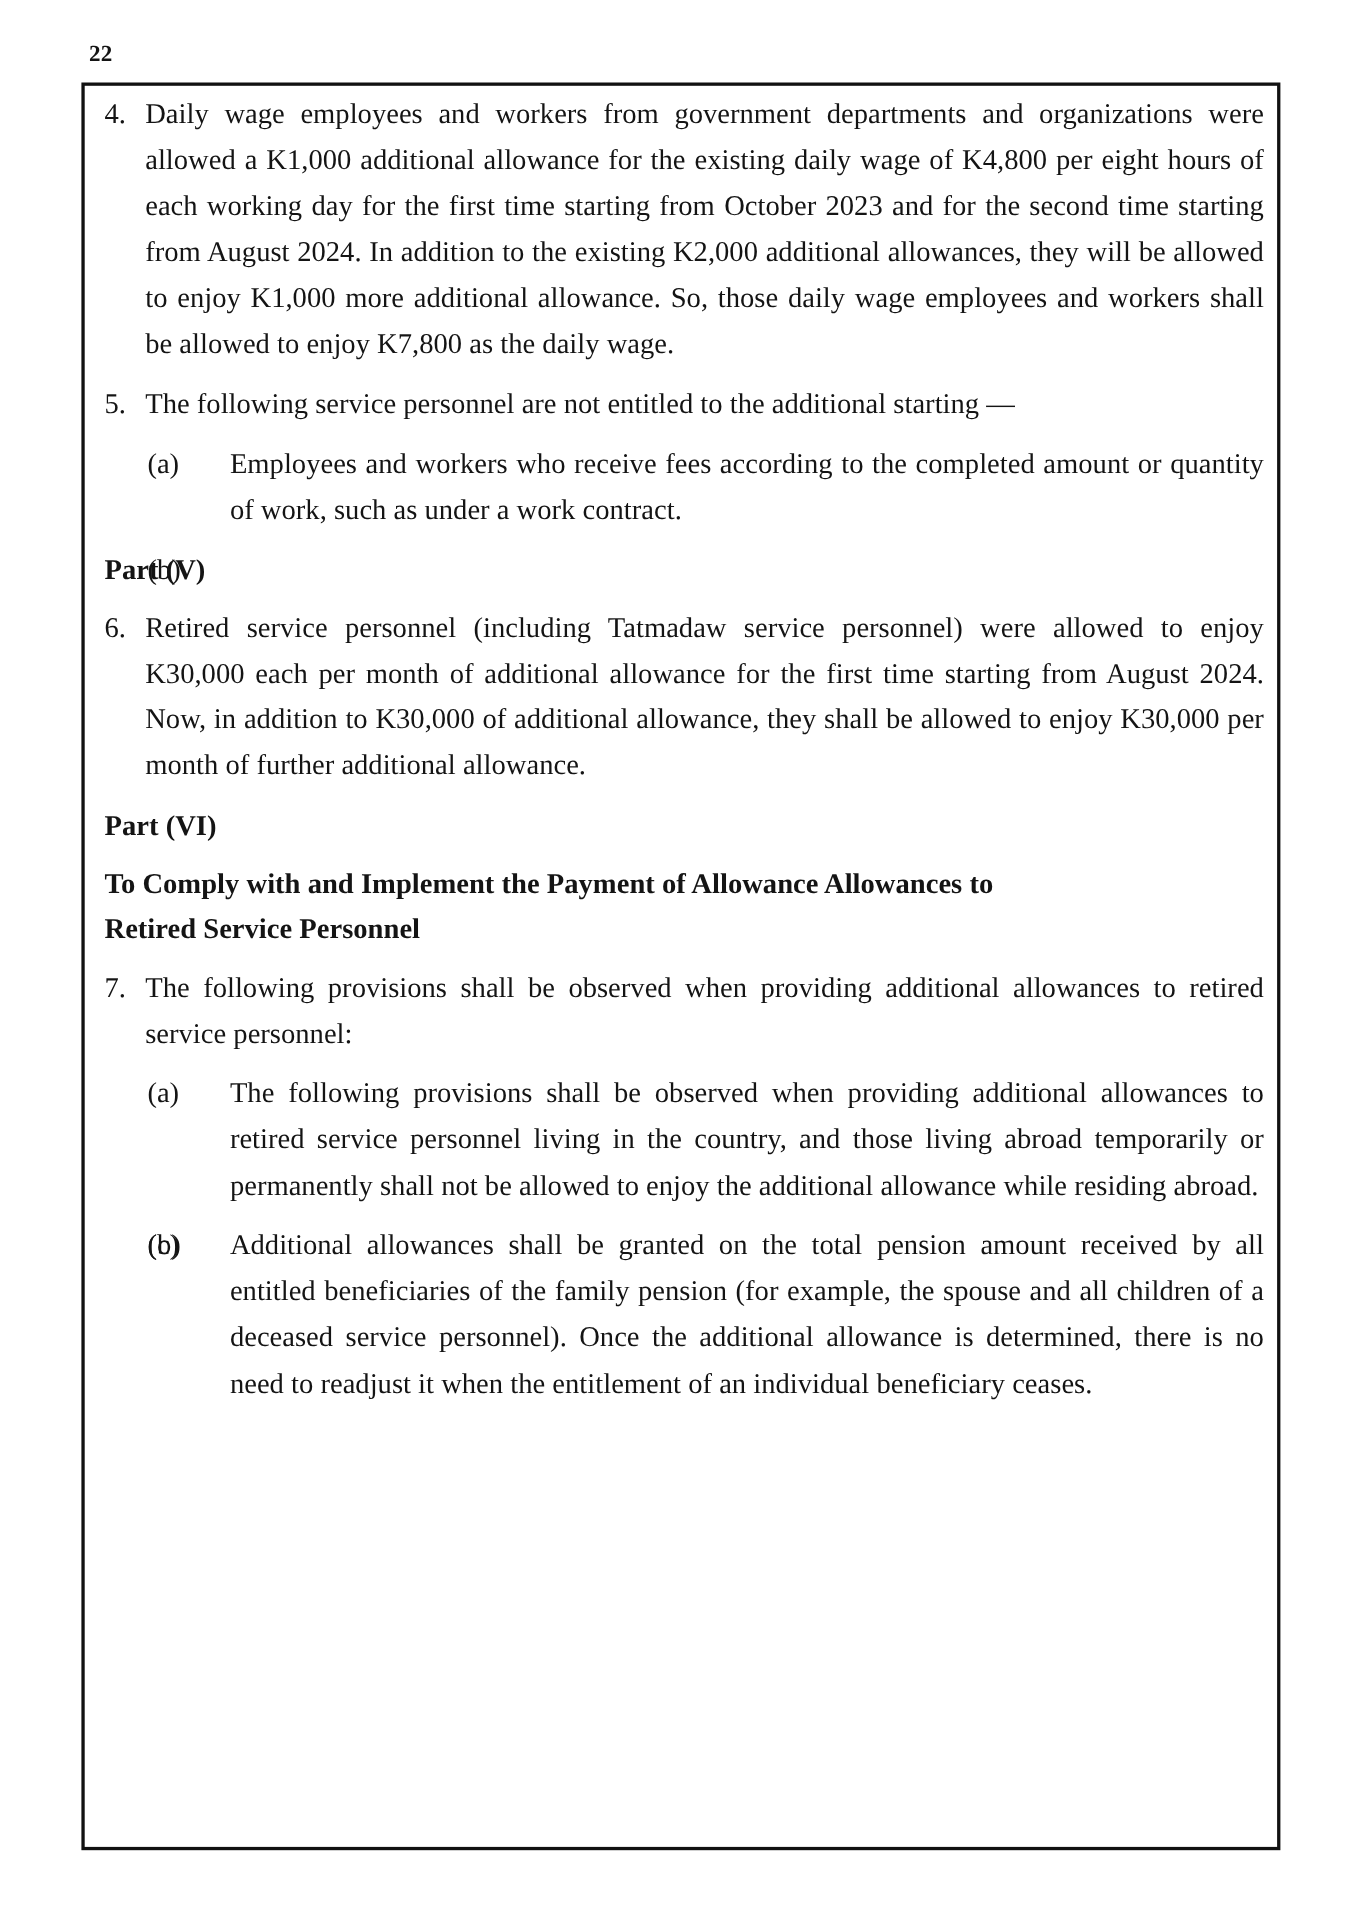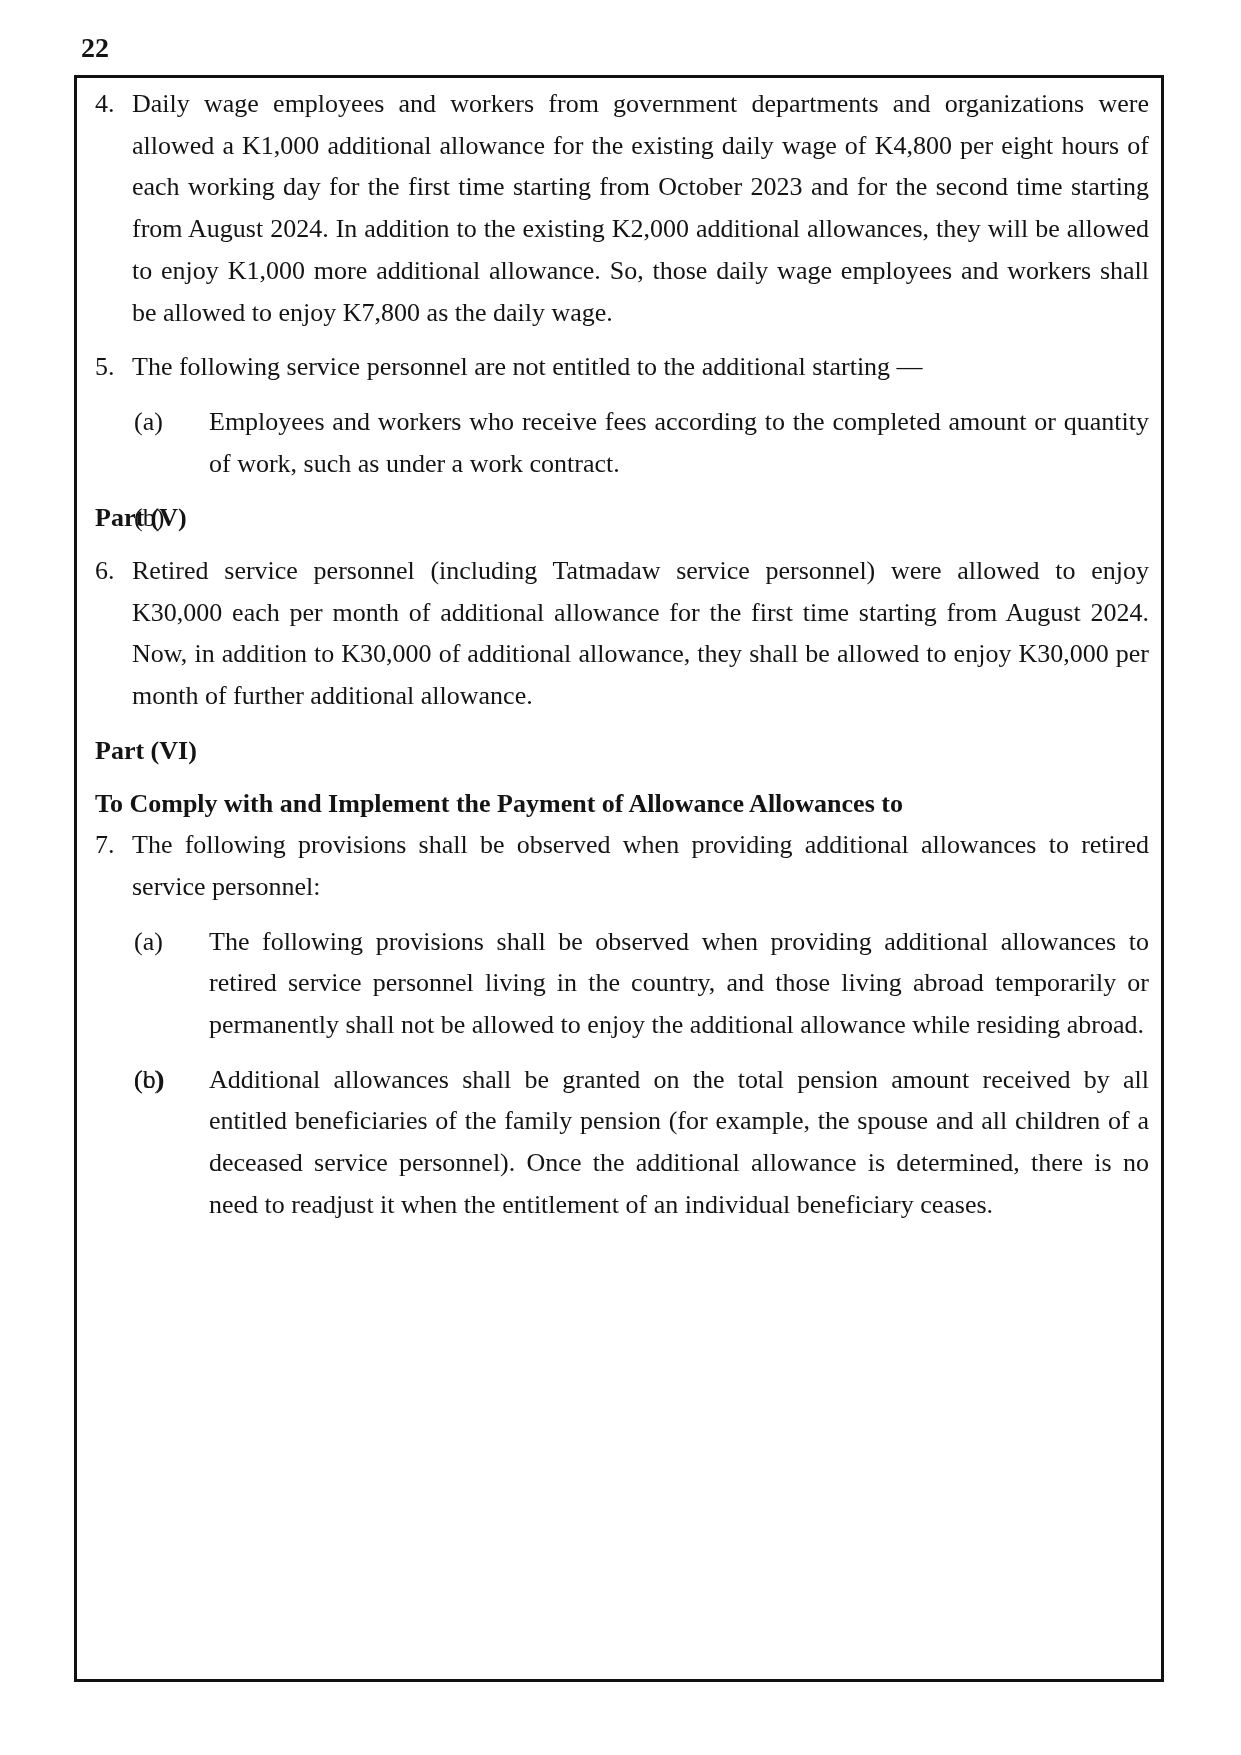--- a/index.html
+++ b/index.html
@@ -1,18 +1,18 @@
 <!DOCTYPE html>
 <html><head>
 <meta charset="utf-8">
 <style>
   html, body { margin: 0; padding: 0; background: #ffffff; }
   body { width: 1241px; height: 1755px; position: relative; overflow: hidden;
          font-family: "Liberation Serif", "DejaVu Serif", serif; color: #141414; }
-  .page-number { position: absolute; left: 81px; top: 36px; font-weight: bold; font-size: 28px; line-height: 24px; }
+  .page-number { position: absolute; left: 81px; top: 36px; font-weight: bold; font-size: 21px; line-height: 24px; }
   .frame { position: absolute; left: 74px; top: 75px; width: 1084px; height: 1601px;
            border: 3px solid #111; box-sizing: content-box; }
   .content { position: absolute; left: 18px; top: 5px; width: 1054px; font-size: 26px; line-height: 41.7px; }
   .para { position: relative; padding-left: 37px; text-align: justify; margin: 0 0 13px 0; }
   .para .num { position: absolute; left: 0; top: 0; }
   .sub { position: relative; padding-left: 114px; text-align: justify; margin: 0 0 13px 0; }
   .sub .label { position: absolute; left: 39px; top: 0; }
   .center { font-weight: bold; margin: 0 0 11px 0; padding-left: 0; }
   .center.tight { margin-bottom: 0; }
   .text { display: block; }
@@ -44,20 +44,21 @@
 
     <div class="center">Part (V)</div>
 
     <div class="para">
       <span class="num">6.</span>
       <span class="text">Retired service personnel (including Tatmadaw service personnel) were allowed to enjoy K30,000 each per month of additional allowance for the first time starting from August 2024. Now, in addition to K30,000 of additional allowance, they shall be allowed to enjoy K30,000 per month of further additional allowance.</span>
     </div>
 
     <div class="center">Part (VI)</div>
     <div class="center tight">To Comply with and Implement the Payment of Allowance Allowances to</div>
+    <div class="center">Retired Service Personnel</div>
 
     <div class="para">
       <span class="num">7.</span>
       <span class="text">The following provisions shall be observed when providing additional allowances to retired service personnel:</span>
     </div>
     <div class="sub">
       <span class="label">(a)</span>
       <span class="text">The following provisions shall be observed when providing additional allowances to retired service personnel living in the country, and those living abroad temporarily or permanently shall not be allowed to enjoy the additional allowance while residing abroad.</span>
     </div>
     <div class="sub">

